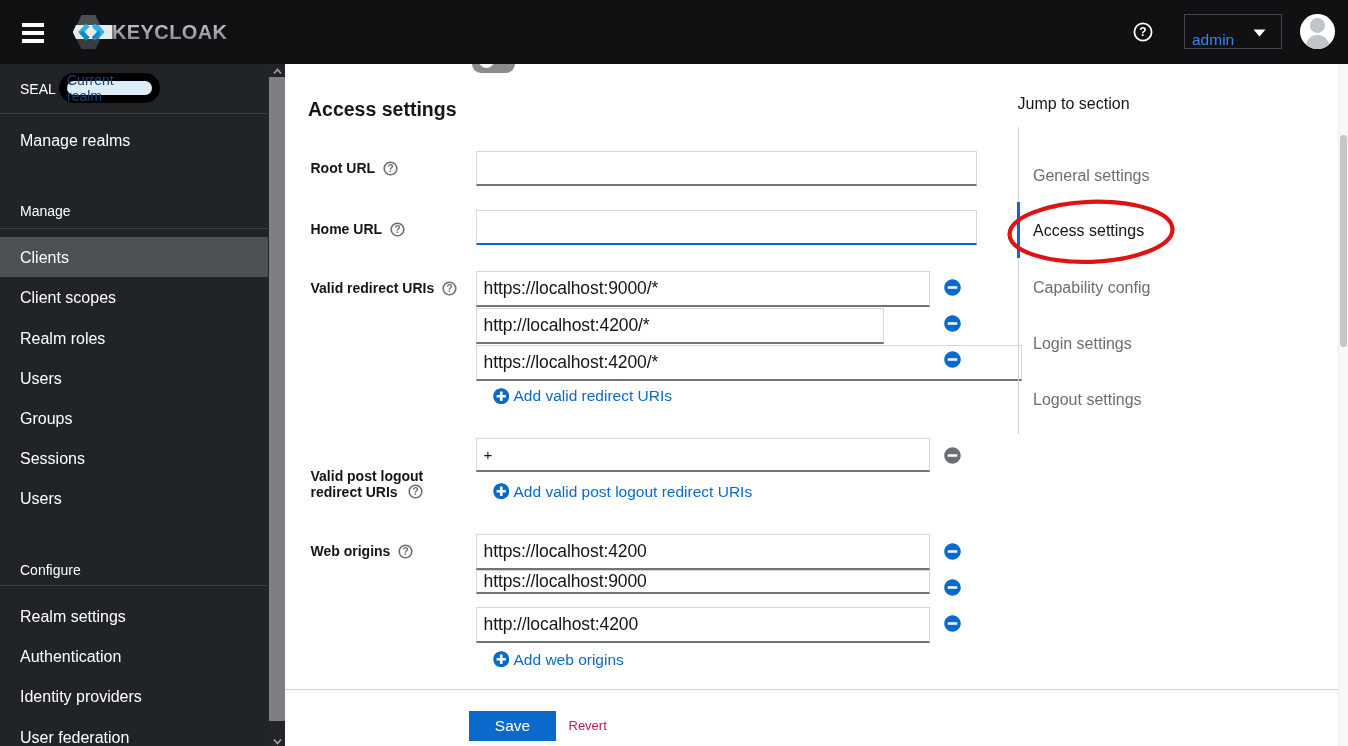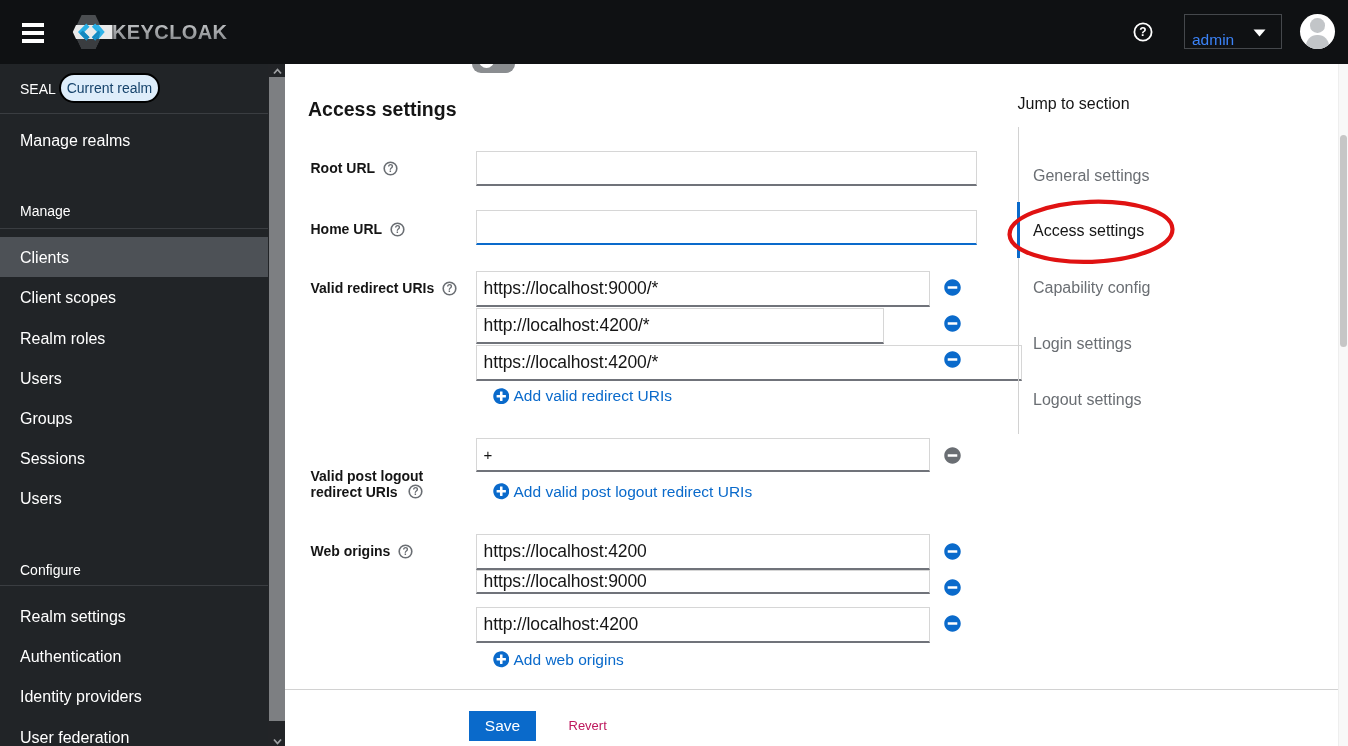--- a/index.html
+++ b/index.html
@@ -54,21 +54,21 @@
   </svg>
 
   <div class="abs" style="left:1299.5px;top:13.5px;width:35.6px;height:35.6px;border-radius:50%;background:#fff;overflow:hidden;">
     <div class="abs" style="left:10.5px;top:4.5px;width:14.6px;height:14.6px;border-radius:50%;background:#c2c5c8;"></div>
     <div class="abs" style="left:6.5px;top:21px;width:22.6px;height:18px;border-radius:11px 11px 0 0;background:#c2c5c8;"></div>
   </div>
 
   <div class="abs" style="left:0;top:64px;width:285px;height:682px;background:#212427;"></div>
 
   <div class="abs" style="left:20px;top:80.5px;color:#fff;font-size:14px;">SEAL</div>
-  <div class="abs" style="left:59px;top:73px;width:101px;height:29.5px;border-radius:15px;background:#deedfa;border:2px solid #000000;
+  <div class="abs" style="left:59px;top:73px;width:101px;height:29.5px;border-radius:15px;background:#deedfa;border:8px solid #000000;
        display:flex;align-items:center;justify-content:center;color:#16436b;font-size:14px;">Current realm</div>
 
   <div class="abs" style="left:0;top:112.5px;width:268px;height:1px;background:#3a3d41;"></div>
   <div class="navitem" style="top:132px;">Manage realms</div>
   <div class="navitem" style="top:203px;font-size:14px;">Manage</div>
   <div class="abs" style="left:0;top:228px;width:268px;height:1px;background:#3a3d41;"></div>
 
   <div class="abs" style="left:0;top:236.5px;width:268px;height:40.5px;background:#4d5156;"></div>
   <div class="navitem" style="top:249px;">Clients</div>
   <div class="navitem" style="top:289px;">Client scopes</div>
@@ -181,21 +181,21 @@
     </svg>
 
   <div class="addlink" style="left:492.5px;top:650.5px;">
     <svg width="16.5" height="16.5" viewBox="0 0 512 512">
         <path fill="#0a6acb" d="M256 8C119 8 8 119 8 256s111 248 248 248 248-111 248-248S393 8 256 8zm144 276c0 6.6-5.4 12-12 12h-92v92c0 6.6-5.4 12-12 12h-56c-6.6 0-12-5.4-12-12v-92h-92c-6.6 0-12-5.4-12-12v-56c0-6.6 5.4-12 12-12h92v-92c0-6.6 5.4-12 12-12h56c6.6 0 12 5.4 12 12v92h92c6.6 0 12 5.4 12 12v56z"></path>
       </svg>
     <span>Add web origins</span>
   </div>
 
   <div class="abs" style="left:285px;top:689px;width:1053px;height:1px;background:#d2d2d2;"></div>
-  <div class="abs" style="left:469px;top:710.5px;width:67px;height:30.5px;background:#0a6acb;color:#fff;font-size:15.5px;display:flex;align-items:center;justify-content:center;">Save</div>
+  <div class="abs" style="left:469px;top:710.5px;width:87px;height:30.5px;background:#0a6acb;color:#fff;font-size:15.5px;display:flex;align-items:center;justify-content:center;">Save</div>
   <div class="abs" style="left:568.5px;top:718px;color:#be185d;font-size:13px;">Revert</div>
 
   <div class="abs" style="left:1017.5px;top:94.5px;font-size:16px;color:#151515;">Jump to section</div>
   <div class="abs" style="left:1017.5px;top:127px;width:1px;height:307px;background:#d2d2d2;"></div>
   <div class="abs" style="left:1016.5px;top:201.5px;width:3.5px;height:56.5px;background:#0a6acb;"></div>
   <div class="jlink" style="top:166.5px;">General settings</div>
   <div class="jlink" style="top:222px;color:#151515;">Access settings</div>
   <div class="jlink" style="top:279px;">Capability config</div>
   <div class="jlink" style="top:335px;">Login settings</div>
   <div class="jlink" style="top:391px;">Logout settings</div>

